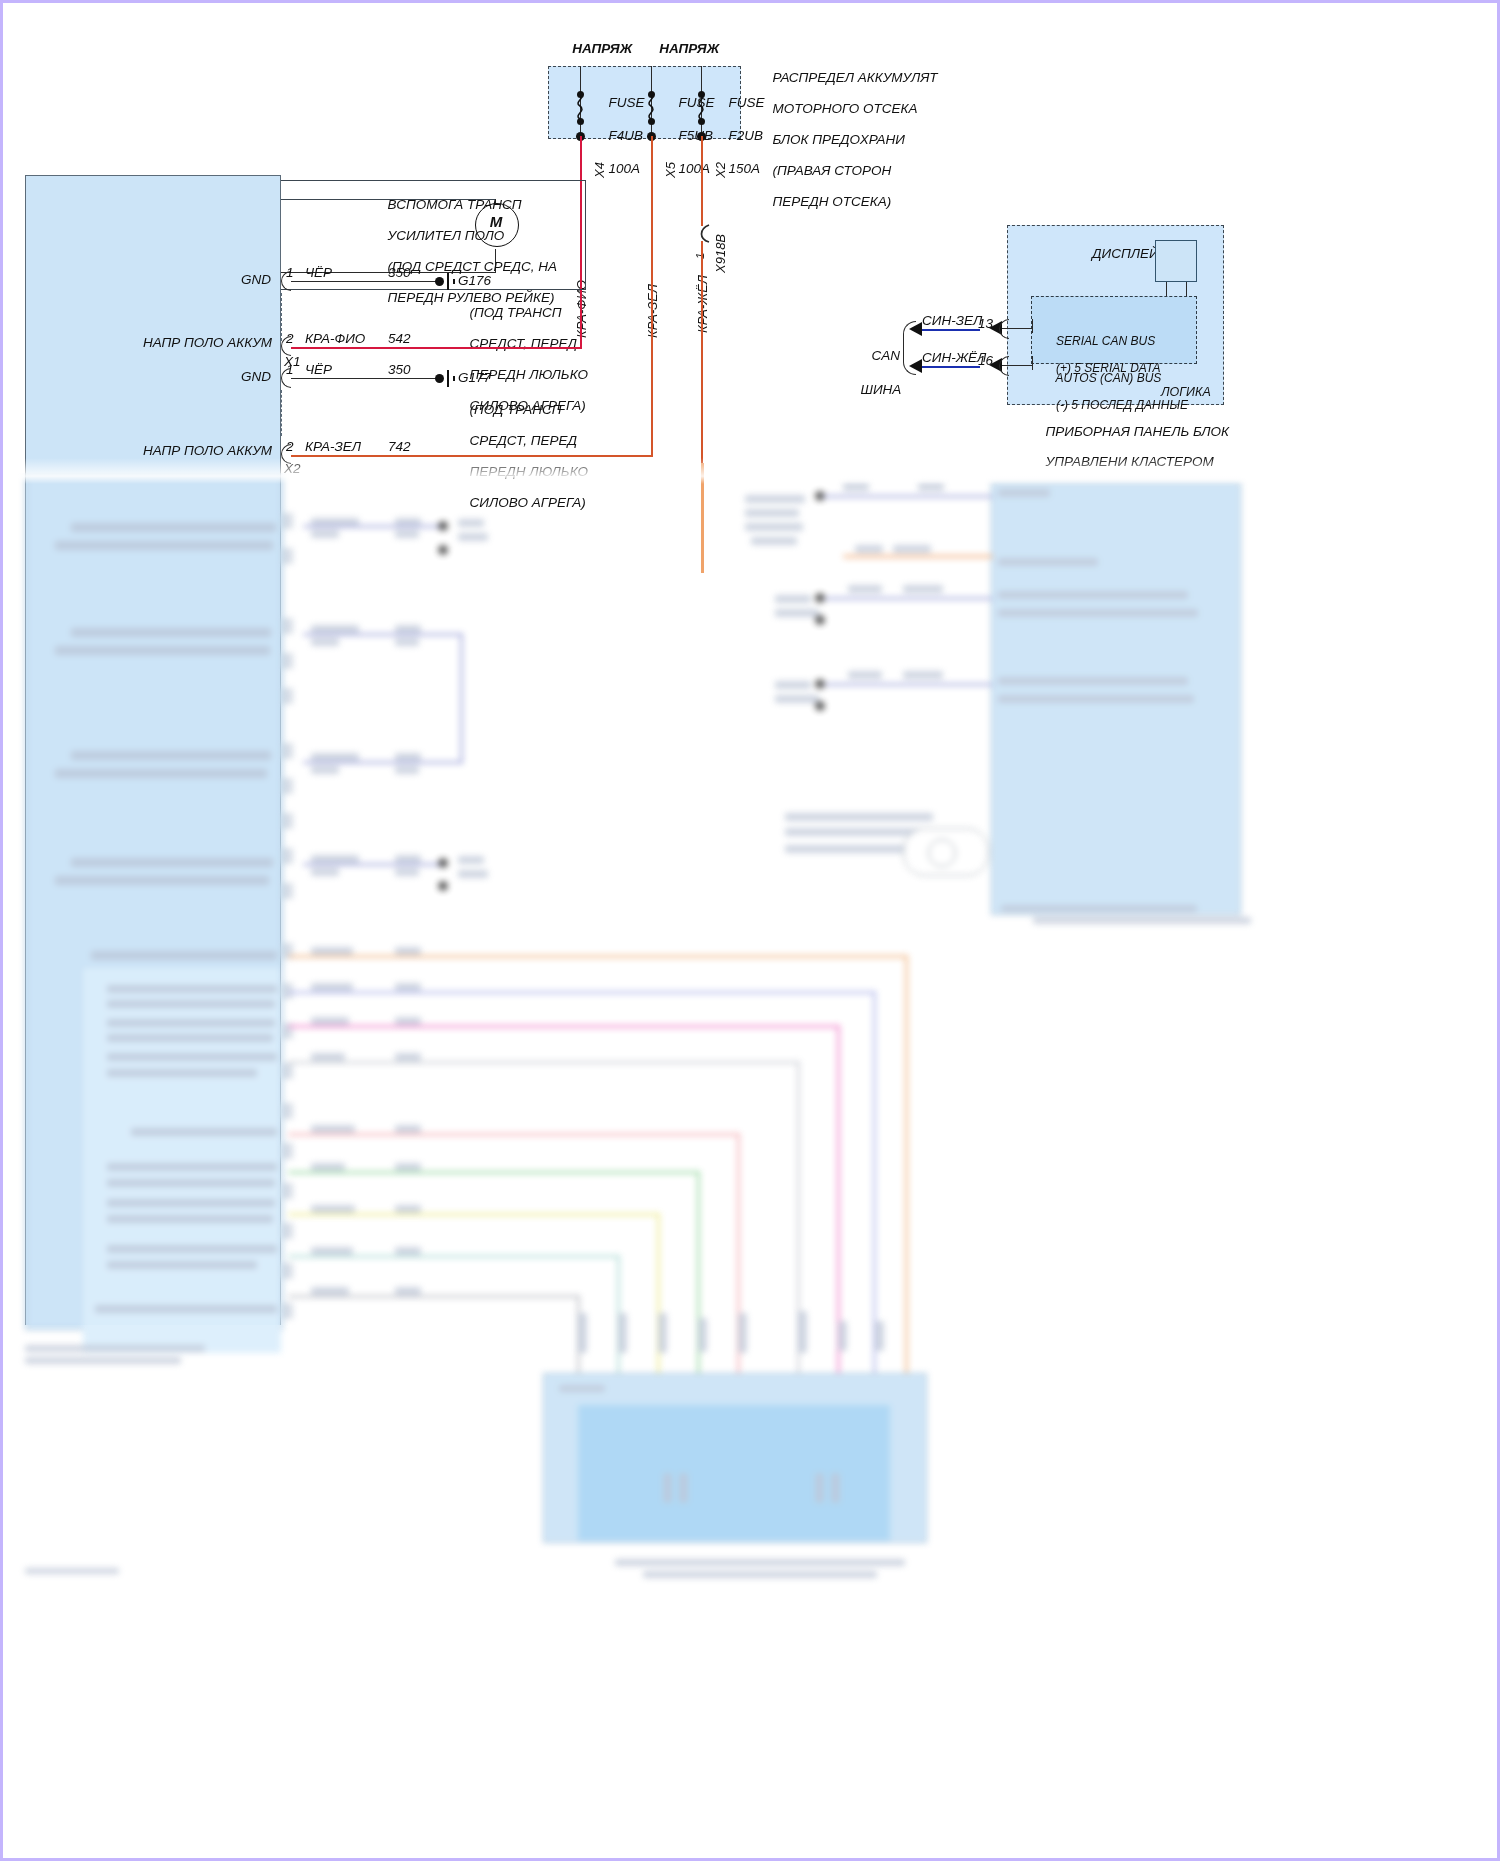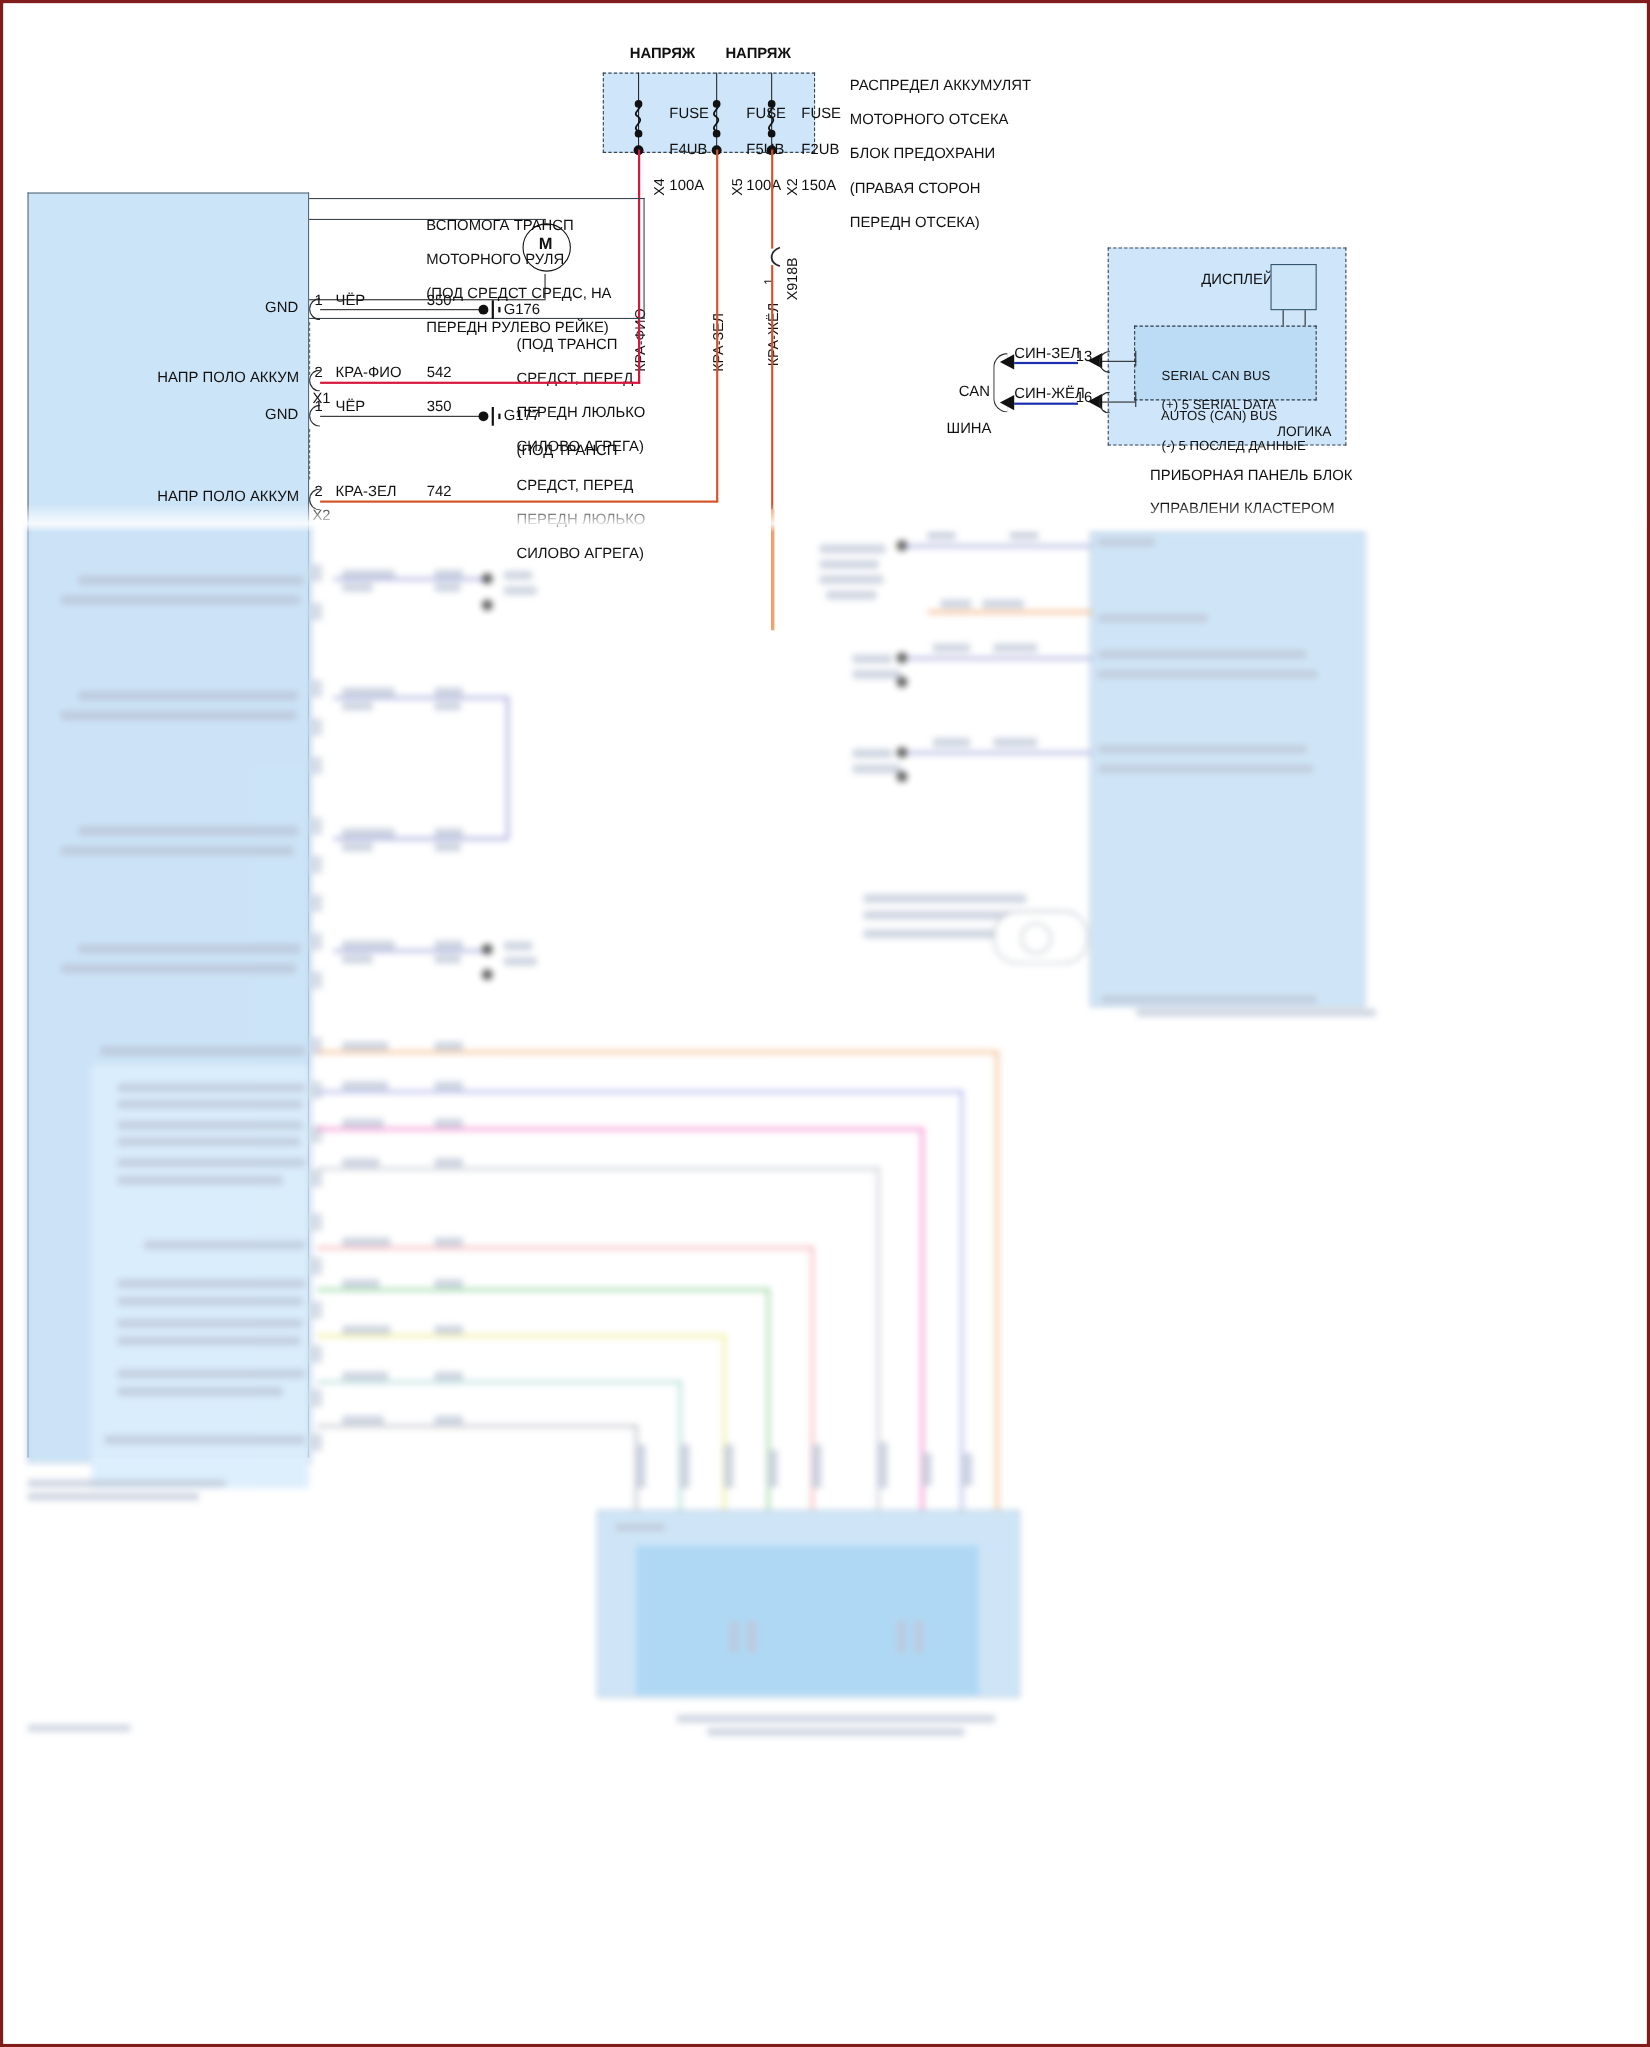--- a/index.html
+++ b/index.html
@@ -1,18 +1,18 @@
 <!DOCTYPE html>
 <html><head>
 <meta charset="utf-8">
 <style>
   html,body{margin:0;padding:0;background:#6e6e6e;}
   body{font-family:"Liberation Sans", sans-serif;}
   .page{position:relative;width:1500px;height:1861px;background:#ffffff;overflow:hidden;
-        border:3px solid #7f1d1d;box-sizing:border-box;}
+        border:3px solid #c4b5fd;box-sizing:border-box;font-style:italic;}
   .sheet{position:absolute;inset:0;background:#fff;}
 
   
   .txt{position:absolute;white-space:pre;color:#111;font-size:13.5px;line-height:15.5px;}
   .txt.c{text-align:center;}
   .txt.r{text-align:right;}
   .vtxt{position:absolute;white-space:nowrap;color:#111;font-size:13px;
         transform-origin:0 0;transform:rotate(-90deg);}
 
   .blk{position:absolute;background:#cce4f7;border:1.4px solid #5b6b79;box-sizing:border-box;}
@@ -147,21 +147,21 @@
     <div class="plain" style="left:278px;top:177px;width:305px;height:110px;border-left:none;"></div>
     <div class="plain" style="left:278px;top:196px;width:215px;height:73px;border-left:none;border-right:none;border-bottom:none;"></div>
     <div class="vline" style="left:492px;top:196px;height:24px;"></div>
     <div class="vline" style="left:492px;top:246px;height:23px;"></div>
     <div class="hline" style="left:278px;top:269px;width:215px;"></div>
     <div style="position:absolute;left:472px;top:200px;width:42px;height:42px;border:1.8px solid #111;border-radius:50%;background:#fff;"></div>
     <div class="txt c" style="left:472px;top:211px;width:42px;font-weight:bold;font-size:15px;">M</div>
 
     <div class="txt" style="left:362px;top:178px;">
       <span>ВСПОМОГА ТРАНСП</span><br>
-      <span>МОТОРНОГО РУЛЯ</span><br>
+      <span>УСИЛИТЕЛ ПОЛО</span><br>
       <span>(ПОД СРЕДСТ СРЕДС, НА</span><br>
       <span>ПЕРЕДН РУЛЕВО РЕЙКЕ)</span>
     </div>
 
     <div class="txt r" style="left:160px;top:269px;width:108px;">GND</div>
     <div class="brk" style="left:278px;top:268px;"></div>
     <div class="txt" style="left:283px;top:262px;">1</div>
     <div class="txt" style="left:302px;top:262px;">ЧЁР</div>
     <div class="txt" style="left:385px;top:262px;">350</div>
     <div class="hline" style="left:288px;top:278px;width:148px;"></div>

